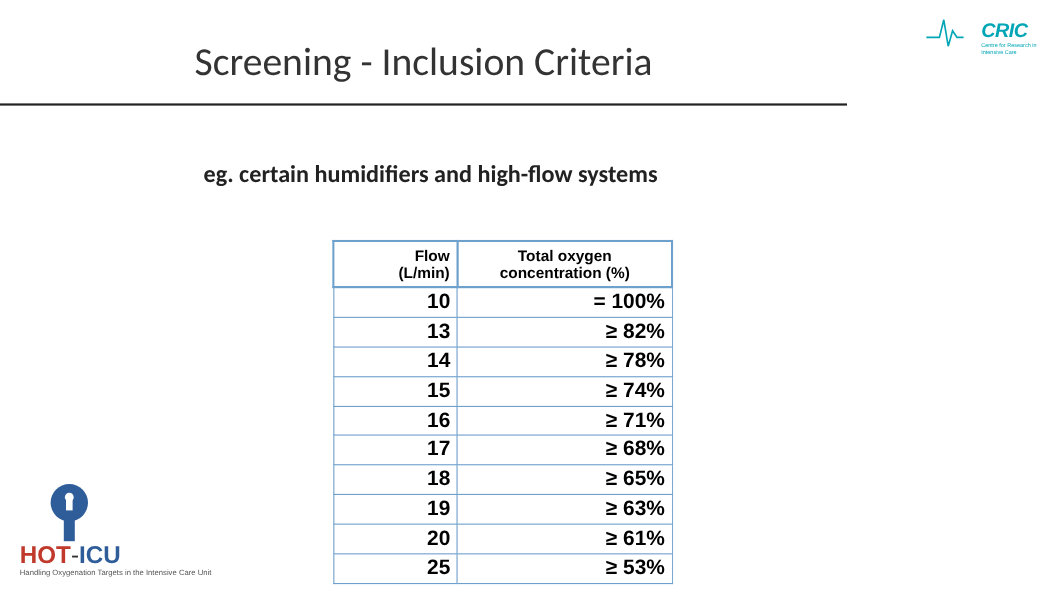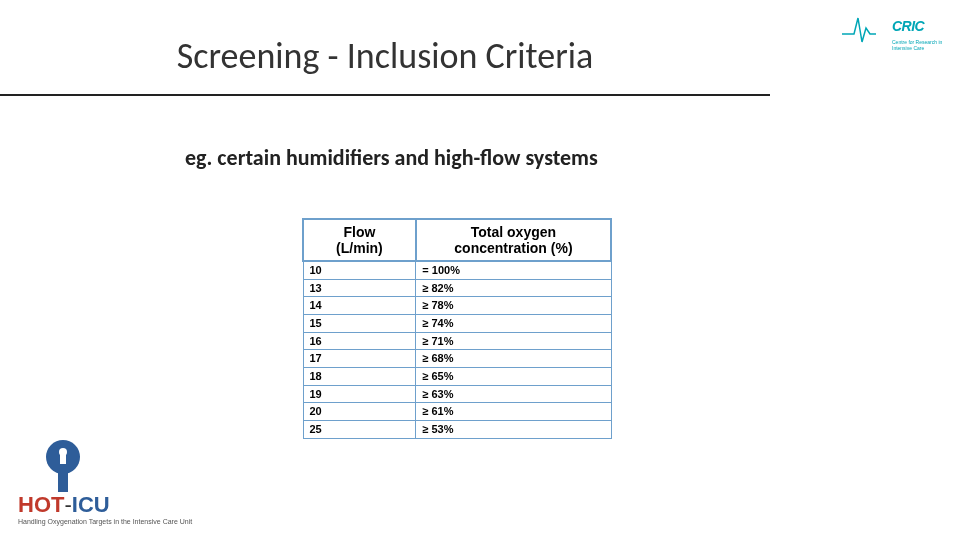--- a/index.html
+++ b/index.html
@@ -62,21 +62,21 @@
     left: 0;
     top: 0;
   }
   .cric-text {
     position: absolute;
     left: 50px;
     top: 12px;
     font-weight: 800;
     font-style: italic;
     letter-spacing: -0.5px;
-    font-size: 14px;
+    font-size: 18px;
     color: #00A6B6;
     font-family: Arial, sans-serif;
   }
   .cric-sub {
     position: absolute;
     left: 50px;
     top: 33px;
     font-size: 5px;
     color: #00A6B6;
     font-family: Arial, sans-serif;
@@ -168,29 +168,29 @@
     font-size: 14px;
     font-weight: 700;
     color: #000;
     text-align: center;
     border: 2px solid #6EA0CC;
     padding: 4px 6px;
     line-height: 1.15;
     background: #fff;
   }
   table.data td {
-    font-size: 11px;
+    font-size: 19px;
     font-weight: 700;
     color: #000;
-    text-align: left;
+    text-align: right;
     border: 1px solid #6EA0CC;
     padding: 2px 6px;
     line-height: 1.15;
   }
-  table.data th:first-child { width: 110px; }
+  table.data th:first-child { width: 110px; text-align: right; }
   table.data th:last-child { width: 200px; border-radius: 12px; }
 </style>
 </head>
 <body>
 <div class="slide">
 
   <div class="title">Screening - Inclusion Criteria</div>
   <div class="title-divider"></div>
 
   <div class="body-text">

